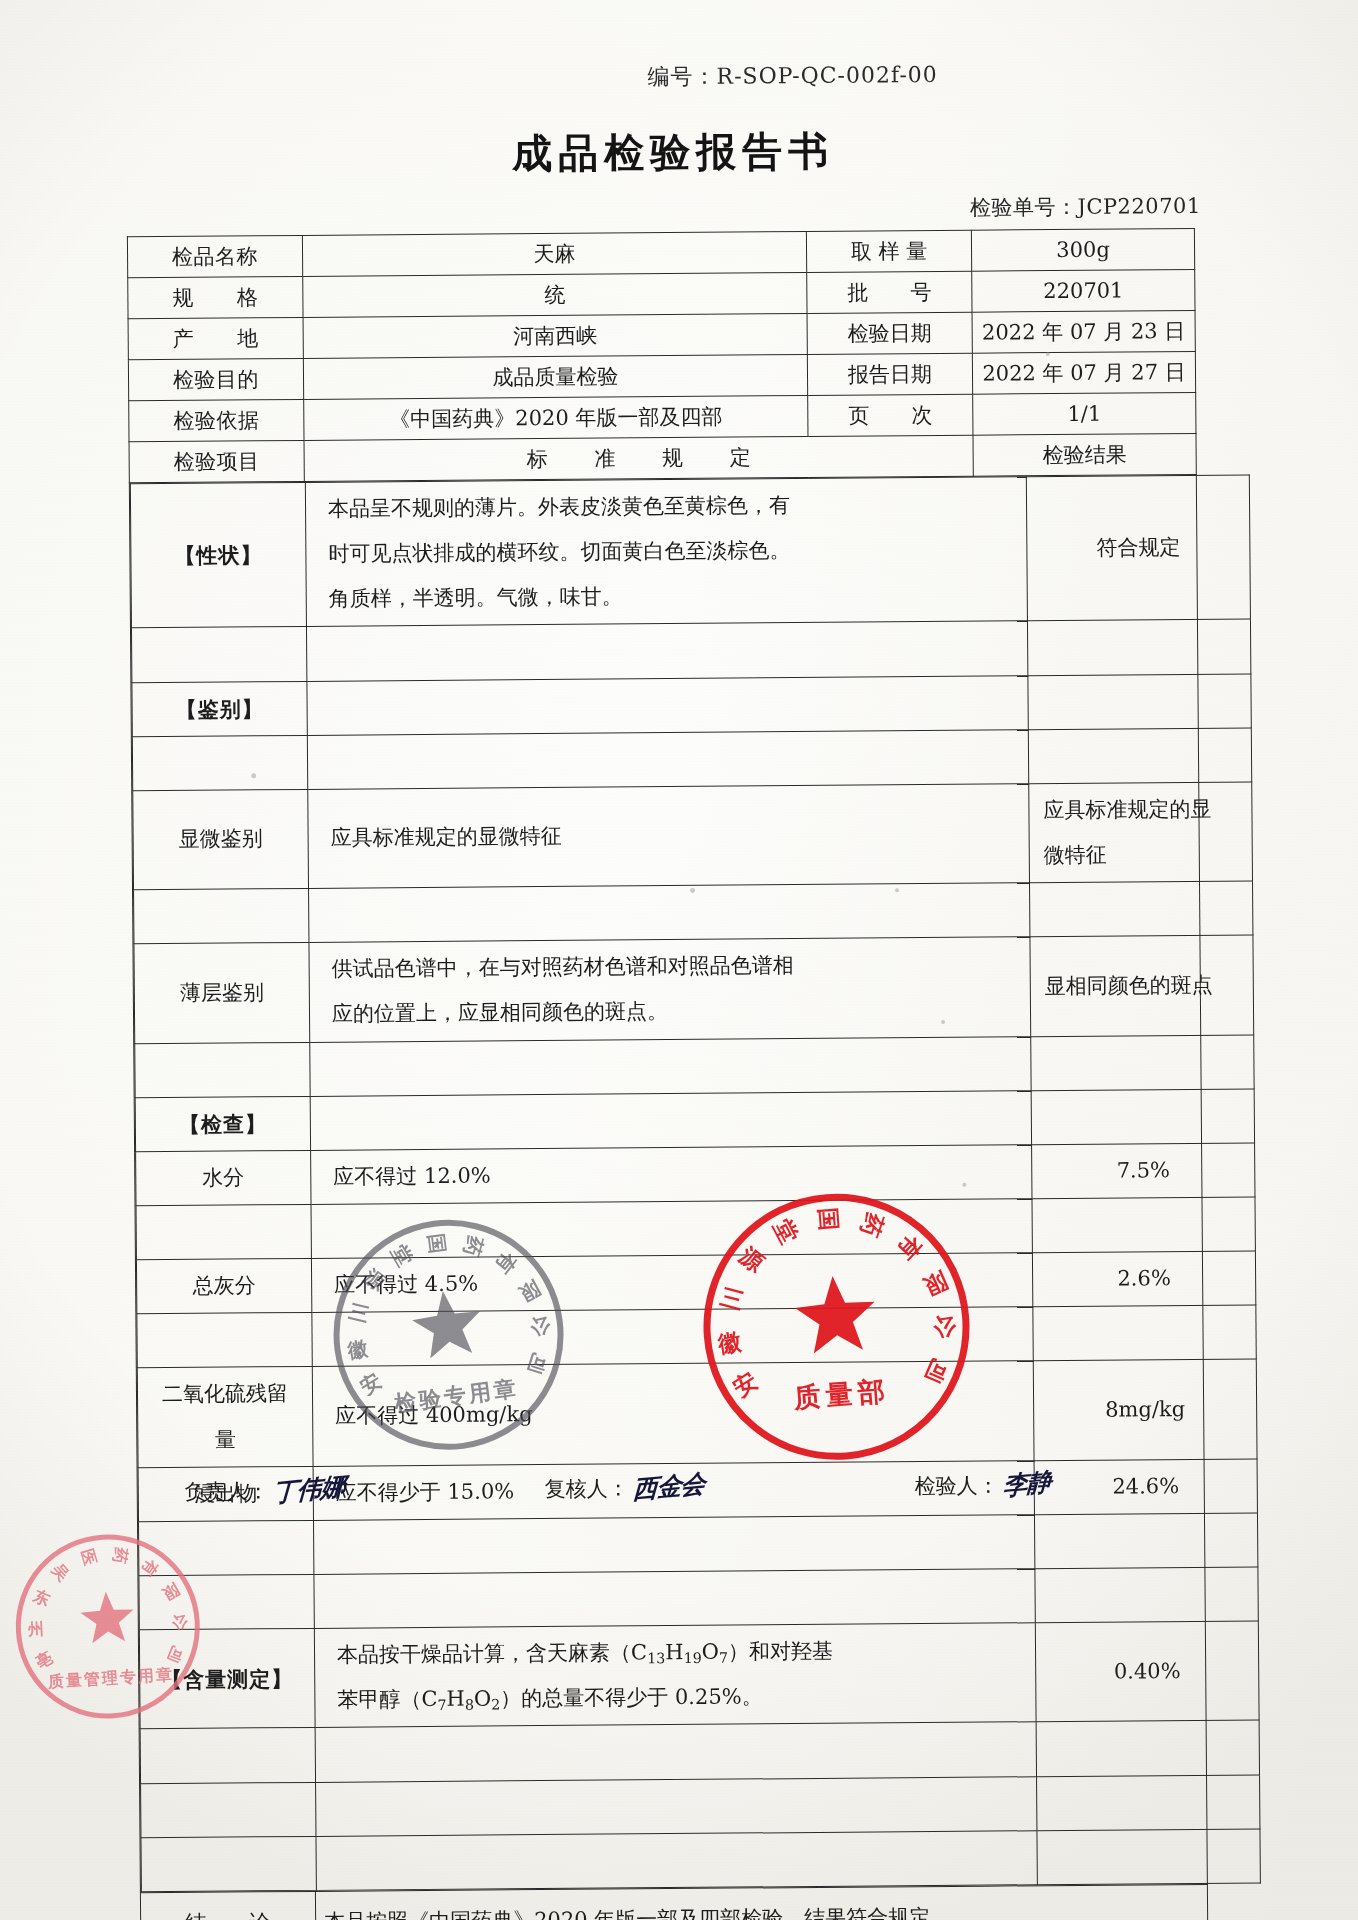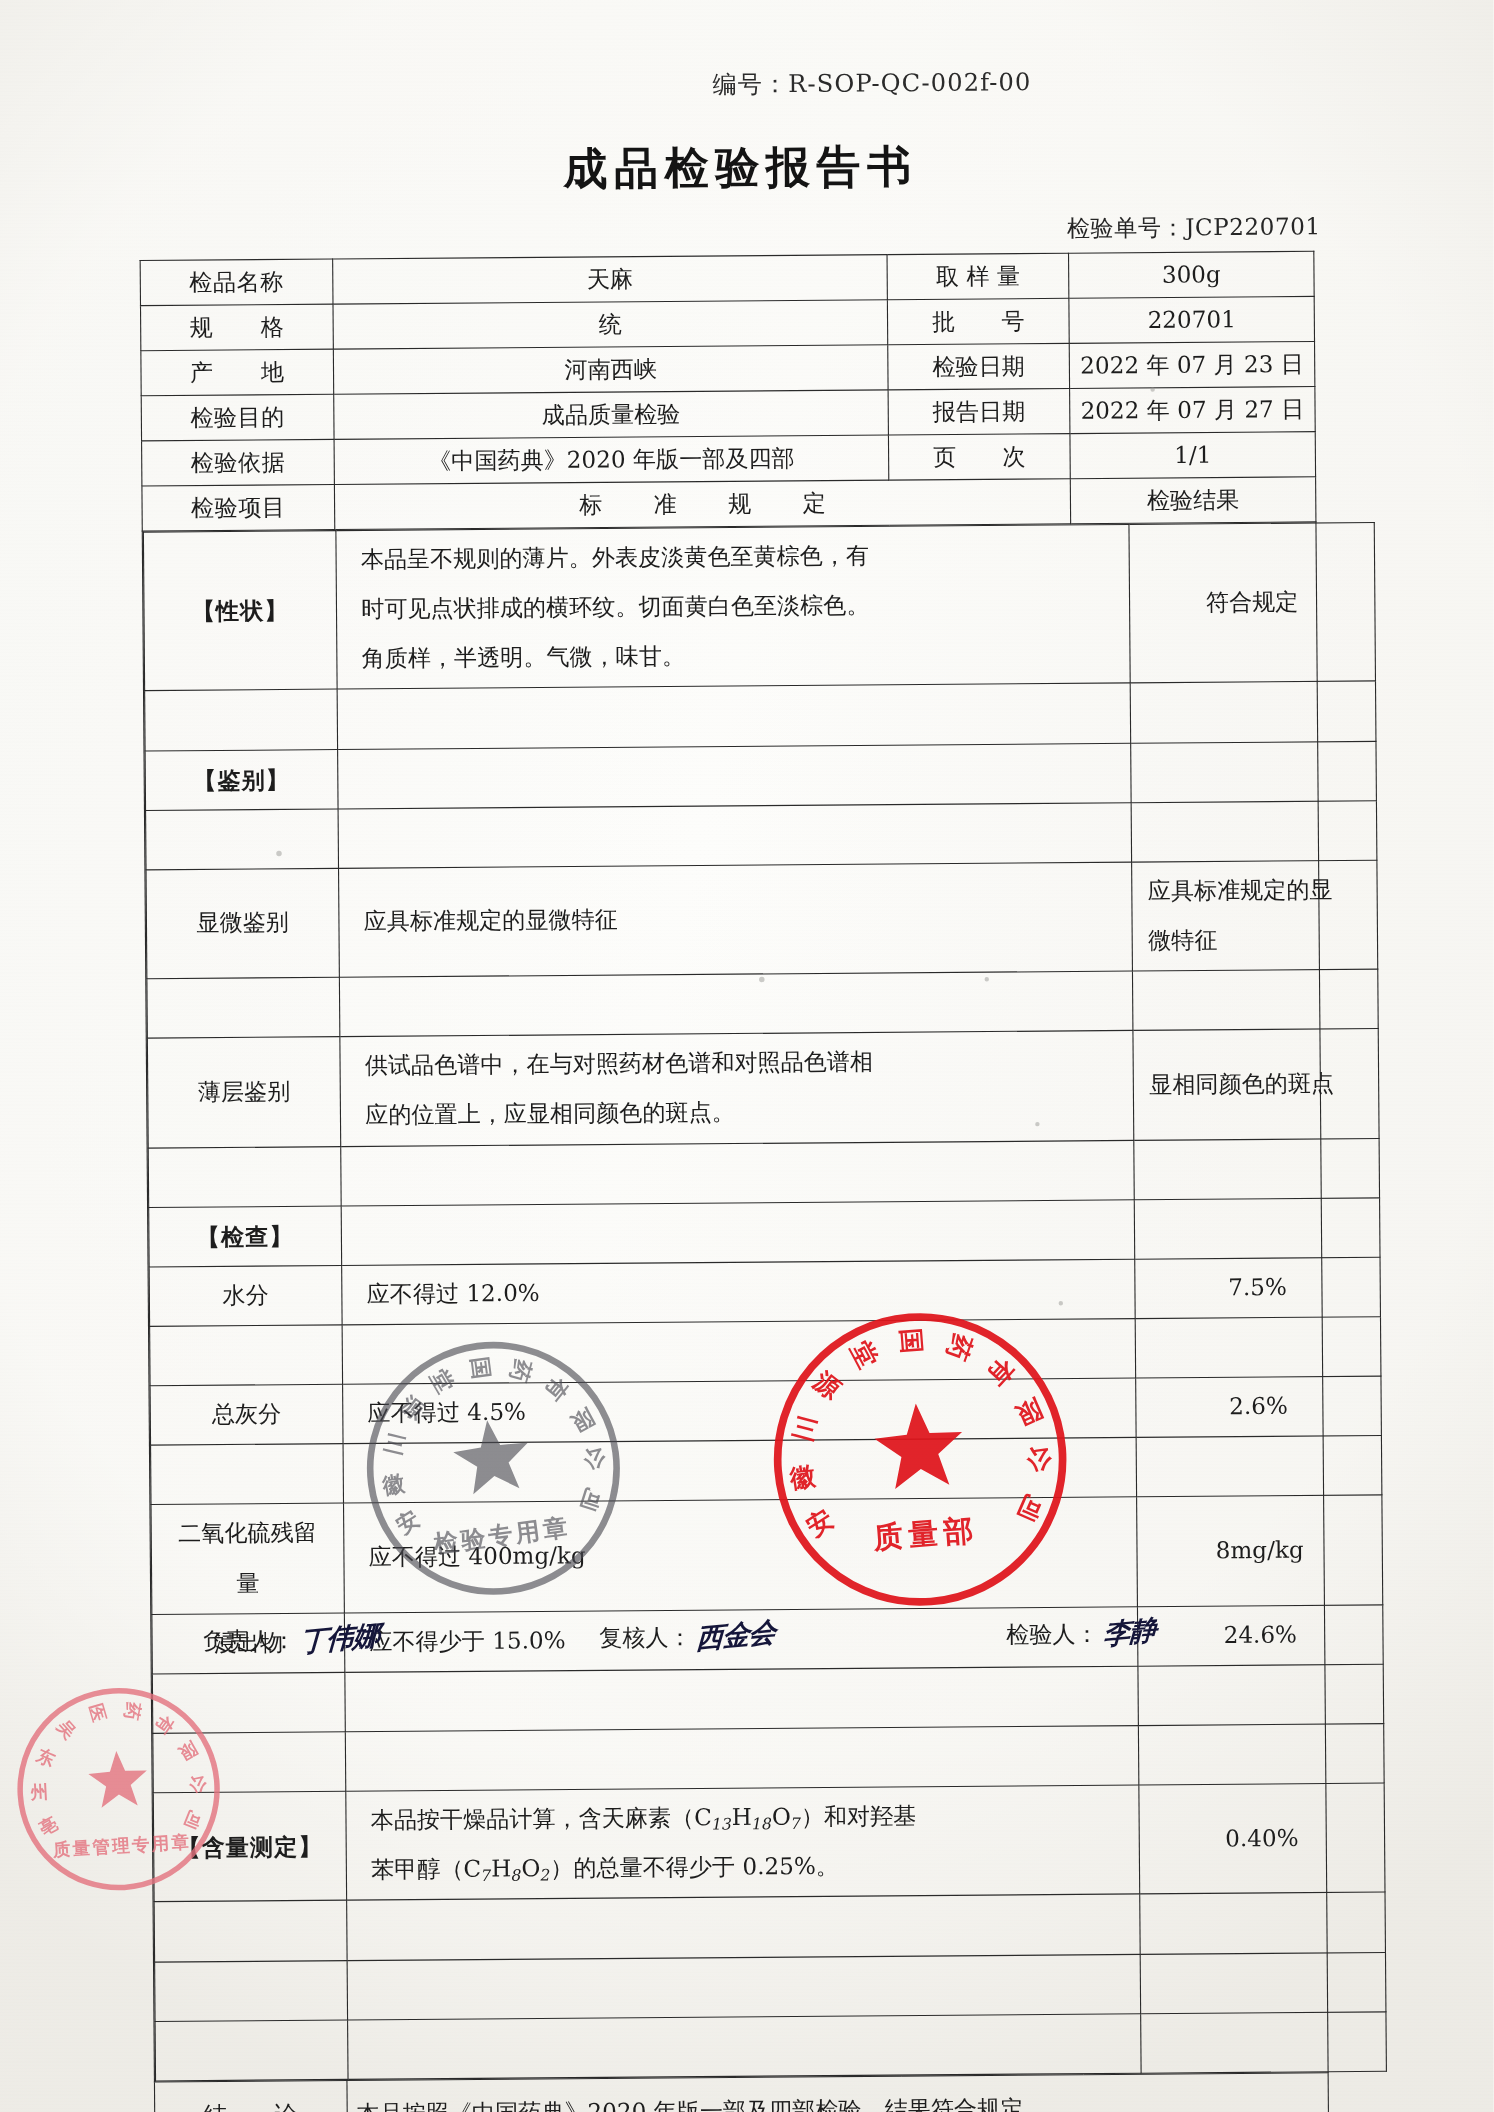--- a/index.html
+++ b/index.html
@@ -125,21 +125,21 @@
     padding-left:14px;
     padding-right:6px;
     text-align:justify;
   }
   .res-text{
     font-size:21px;
     line-height:2.15;
     text-align:center;
   }
   .res-text.left{text-align:left;padding-left:6px;}
-  sub{font-size:.68em;vertical-align:-0.28em;font-style:italic;}
+  sub{font-size:.68em;vertical-align:-0.28em;}
 
   .concl td{height:52px;}
   .concl-text{font-size:21px;padding-left:14px;}
 
   
   .signrow{
     position:absolute;
     left:150px;
     top:1470px;
     width:1040px;
@@ -433,21 +433,21 @@
                   <tr>
                     <td class="col-item" style="line-height: 2.15; font-size: 21px;">&nbsp;</td>
                     <td class="col-std" style="line-height: 2.15; font-size: 21px;">&nbsp;</td>
                     <td class="col-res" style="line-height: 2.15; font-size: 21px;">&nbsp;</td>
                   </tr>
                   <tr>
                     <td class="col-item">
                       <div class="blk item-name bracket">【含量测定】</div>
                     </td>
                     <td class="col-std">
-                      <div class="std-text">本品按干燥品计算，含天麻素（C<sub>13</sub>H<sub>18</sub>O<sub>7</sub>）和对羟基</div>
+                      <div class="std-text">本品按干燥品计算，含天麻素（C<sub>13</sub>H<sub>19</sub>O<sub>7</sub>）和对羟基</div>
                       <div class="std-text">苯甲醇（C<sub>7</sub>H<sub>8</sub>O<sub>2</sub>）的总量不得少于 0.25%。</div>
                     </td>
                     <td class="col-res">
                       <div class="res-text">0.40%</div>
                     </td>
                   </tr>
                   <tr>
                     <td class="col-item" style="line-height: 2.15; font-size: 21px;">&nbsp;</td>
                     <td class="col-std" style="line-height: 2.15; font-size: 21px;">&nbsp;</td>
                     <td class="col-res" style="line-height: 2.15; font-size: 21px;">&nbsp;</td>

